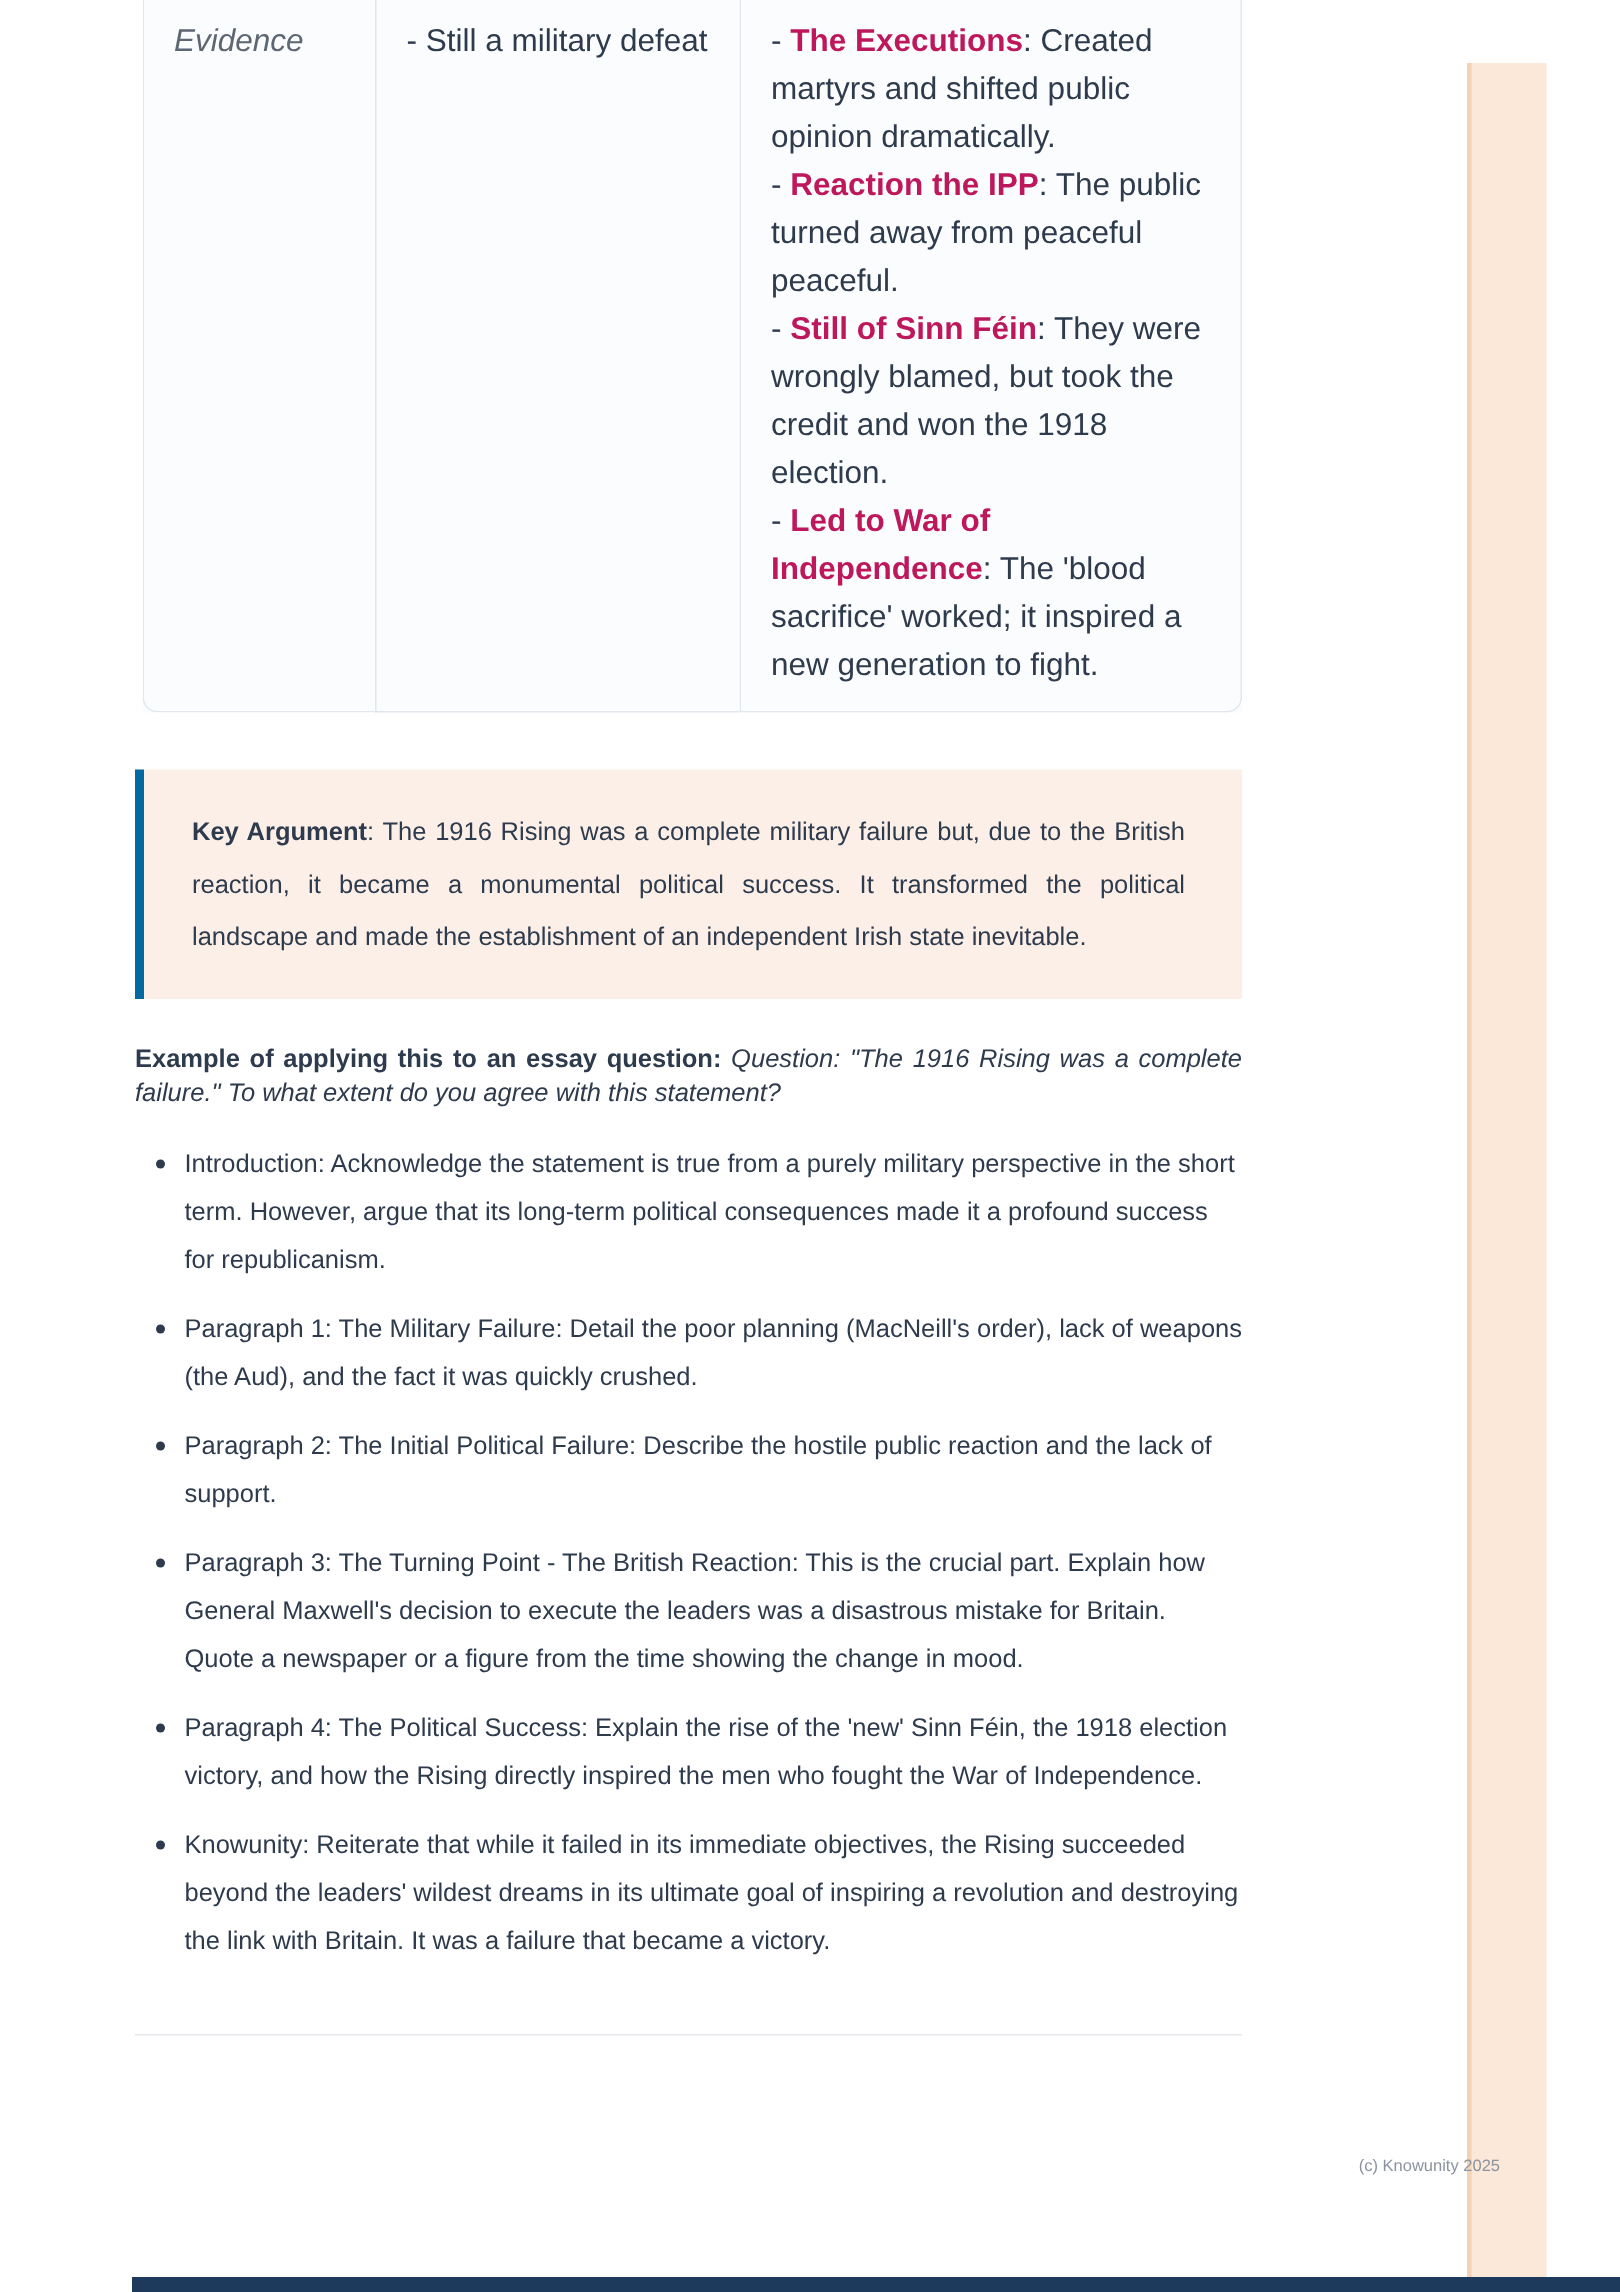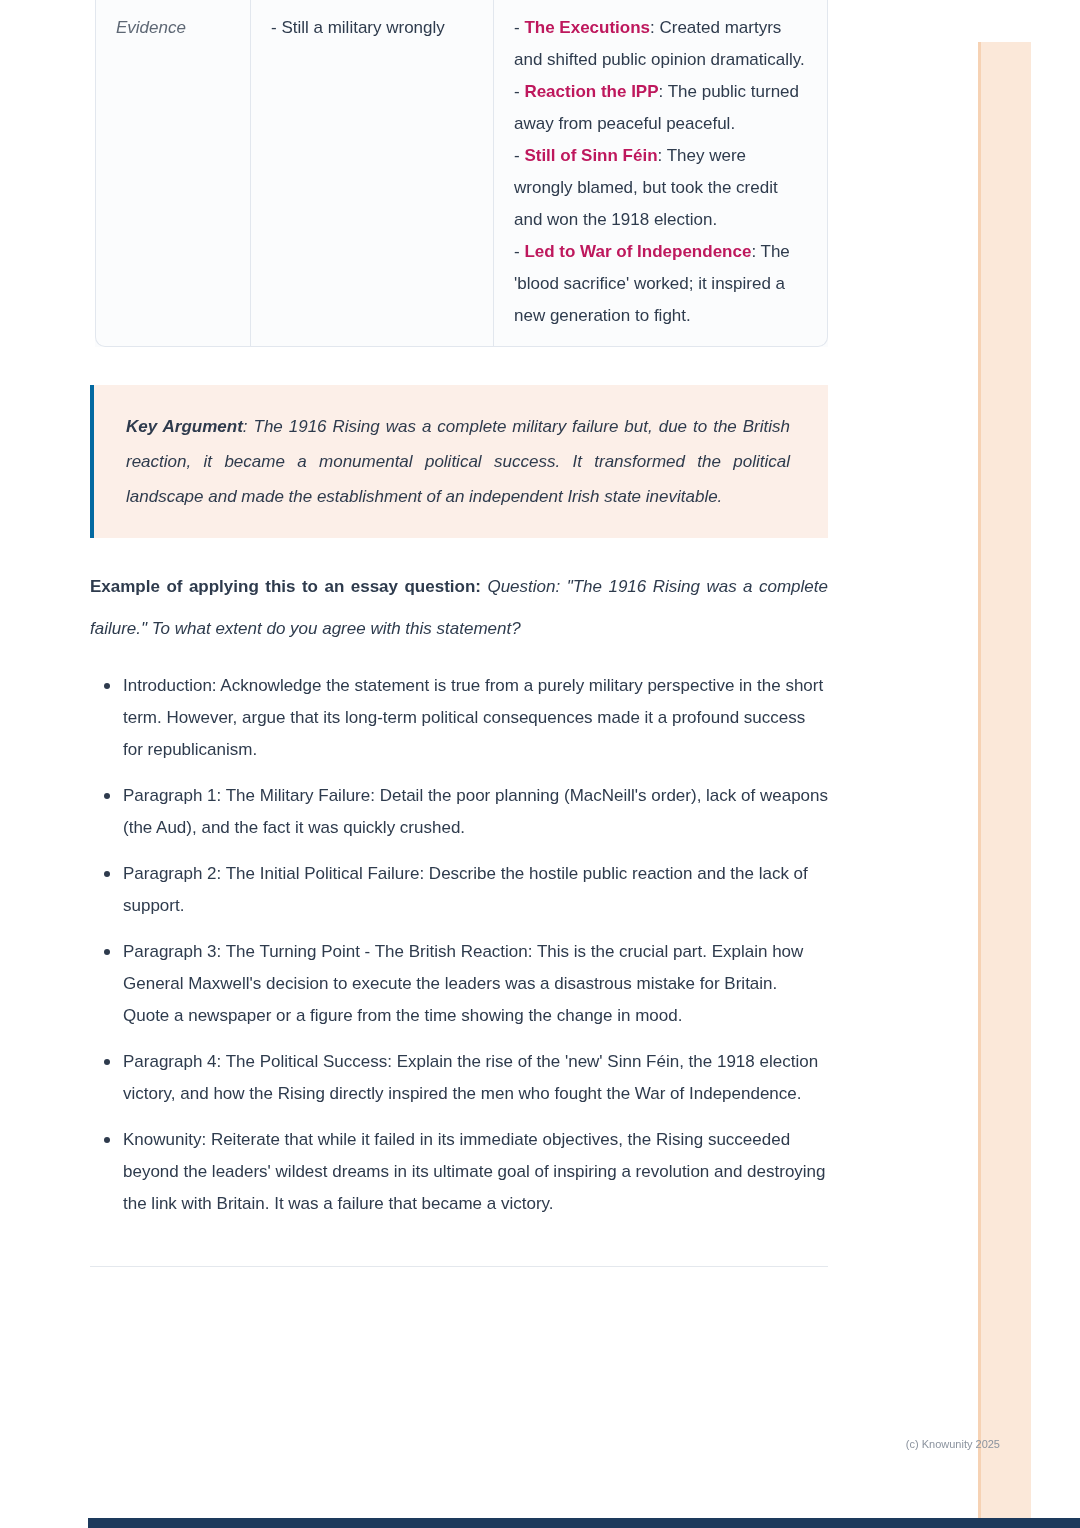--- a/index.html
+++ b/index.html
@@ -18,48 +18,47 @@
     border-collapse:separate; border-spacing:0;
     width:733px; margin-left:5px;
     table-layout:fixed;
     background:#fbfcfd;
   }
   .evidence-table td {
     border-left:1px solid #e2e7ee;
     border-bottom:1px solid #e2e7ee;
     vertical-align:top;
     padding:12px 18px 14px 20px;
-    font-size:17px; line-height:32px;
+    font-size:21px; line-height:32px;
   }
   .evidence-table td:last-child { border-right:1px solid #e2e7ee; }
   .evidence-table td.c1 { width:116px; border-bottom-left-radius:10px; }
   .evidence-table td.c2 { width:204px; }
   .evidence-table td.c3 { border-bottom-right-radius:10px; }
   .row-label { font-style:italic; color:#5d6774; }
   .pt b { font-weight:700; color:#be185d; }
 
   
   .callout {
     margin-top:38px;
     background:#fcefe8;
-    border-left:4px solid #0369a1;
+    border-left:6px solid #0369a1;
     padding:24px 38px 24px 32px;
     box-sizing:border-box;
-    font-style:italic;
   }
   .callout p {
     margin:0; font-size:17px; line-height:35px;
     text-align:justify; color:#2e3b4d;
   }
   .callout b { font-weight:700; }
 
   
   .example {
     margin:28px 0 4px 0;
-    font-size:17px; line-height:42px;
+    font-size:17px; line-height:23px;
     text-align:justify;
   }
   .example b { font-weight:700; }
   .example i { font-style:italic; }
 
   
   .plan { list-style:none; margin:20px 0 0 0; padding:0; }
   .plan li {
     position:relative;
     padding-left:33px;
@@ -109,21 +108,21 @@
 
   <div class="content">
 
     <table class="evidence-table">
       <tbody>
           <tr>
         <td class="c1">
           <span class="row-label">Evidence</span>
         </td>
         <td class="c2">
-          <span>- Still a military wrongly</span>
+          <span>- Still a military defeat</span>
         </td>
         <td class="c3">
           <div class="pt"><span>- </span><b>The Executions</b><span>: Created martyrs and shifted public opinion dramatically.</span></div>
           <div class="pt"><span>- </span><b>Reaction the IPP</b><span>: The public turned away from peaceful peaceful.</span></div>
           <div class="pt"><span>- </span><b>Still of Sinn Féin</b><span>: They were wrongly blamed, but took the credit and won the 1918 election.</span></div>
           <div class="pt"><span>- </span><b>Led to War of Independence</b><span>: The 'blood sacrifice' worked; it inspired a new generation to fight.</span></div>
         </td>
       </tr>
     </tbody>
       </table>

